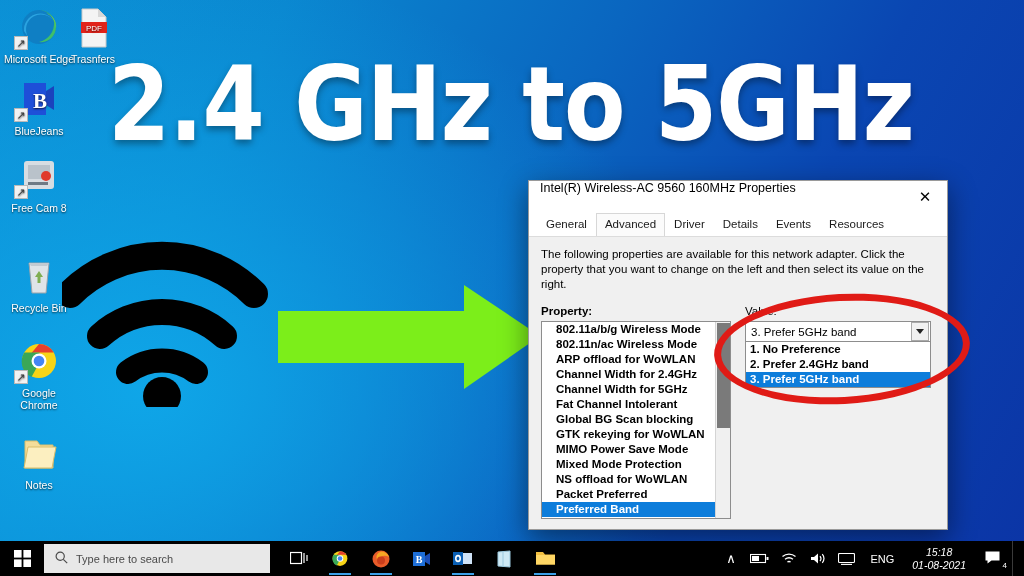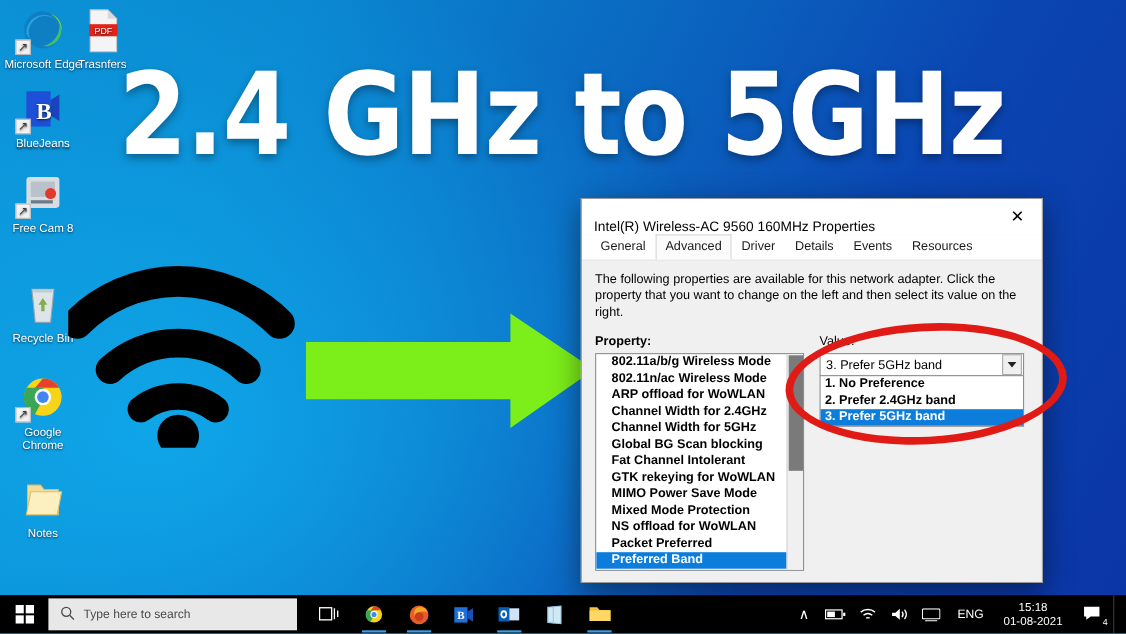--- a/index.html
+++ b/index.html
@@ -66,21 +66,21 @@
   
   #dialog {
     position: absolute; left: 528px; top: 180px; width: 420px; height: 350px;
     background: #f0f0f0;
     border: 1px solid #9a9a9a;
     box-shadow: 0 8px 26px rgba(0,0,0,.45);
     font-size: 11.5px; color: #000;
     overflow: hidden;
   }
   #titlebar {
-    height: 32px; background: #ffffff; display: flex; align-items: flex-end;
+    height: 32px; background: #ffffff; display: flex; align-items: flex-start;
     padding-left: 11px;
   }
   #titlebar .ttl { font-size: 12.5px; color: #000; flex: 1; }
   #close-btn {
     width: 44px; height: 31px; display: flex; align-items: center;
     justify-content: center; font-size: 15px; color: #000; line-height: 1;
   }
   #tabstrip {
     display: flex; align-items: flex-end; height: 24px;
     padding-left: 8px; background: #ffffff;
@@ -146,21 +146,21 @@
     width: 226px; height: 29px; background: #e8e8e8; color: #4a4a4a;
     display: flex; align-items: center; gap: 8px; padding-left: 11px;
     font-size: 11px;
   }
   #tb-icons { display: flex; align-items: center; gap: 3px; margin-left: 10px; }
   .tbi { width: 38px; height: 35px; display: flex; align-items: center; justify-content: center; position: relative; }
   .tbi .run { position: absolute; bottom: 1px; left: 8px; width: 22px; height: 2px; background: #3aa0e8; }
   #tray { margin-left: auto; display: flex; align-items: center; gap: 2px; padding-right: 6px; }
   .tray-i { width: 27px; height: 35px; display: flex; align-items: center; justify-content: center; font-size: 13px; }
   #lang { font-size: 11px; padding: 0 8px; }
-  #clock { text-align: center; font-size: 10.5px; line-height: 13px; padding: 0 8px; }
+  #clock { text-align: center; font-size: 10.5px; line-height: 13px; padding: 0 8px; font-style: italic; }
   #notif { width: 34px; height: 35px; display: flex; align-items: center; justify-content: center; position: relative; }
   #notif-badge {
     position: absolute; right: 3px; bottom: 6px; background: #000;
     color: #fff; font-size: 8px; line-height: 8px;
   }
   #showdesk { width: 6px; height: 35px; border-left: 1px solid #3a3a3a; }
 </style>
 </head>
 <body>
 
@@ -292,22 +292,22 @@
 
     <div id="cols">
       <div id="col-left">
         <div class="collabel">Property:</div>
         <div id="prop-list">
           <div class="prop-item">802.11a/b/g Wireless Mode</div>
           <div class="prop-item">802.11n/ac Wireless Mode</div>
           <div class="prop-item">ARP offload for WoWLAN</div>
           <div class="prop-item">Channel Width for 2.4GHz</div>
           <div class="prop-item">Channel Width for 5GHz</div>
+          <div class="prop-item">Fat Channel Intolerant</div>
           <div class="prop-item">Global BG Scan blocking</div>
-          <div class="prop-item">Fat Channel Intolerant</div>
           <div class="prop-item">GTK rekeying for WoWLAN</div>
           <div class="prop-item">MIMO Power Save Mode</div>
           <div class="prop-item">Mixed Mode Protection</div>
           <div class="prop-item">NS offload for WoWLAN</div>
           <div class="prop-item">Packet Preferred</div>
           <div class="prop-item sel">Preferred Band</div>
           <div class="prop-item">Roaming Aggressiveness</div>
           <div id="prop-scroll">
             <div id="prop-thumb"></div>
           </div>

